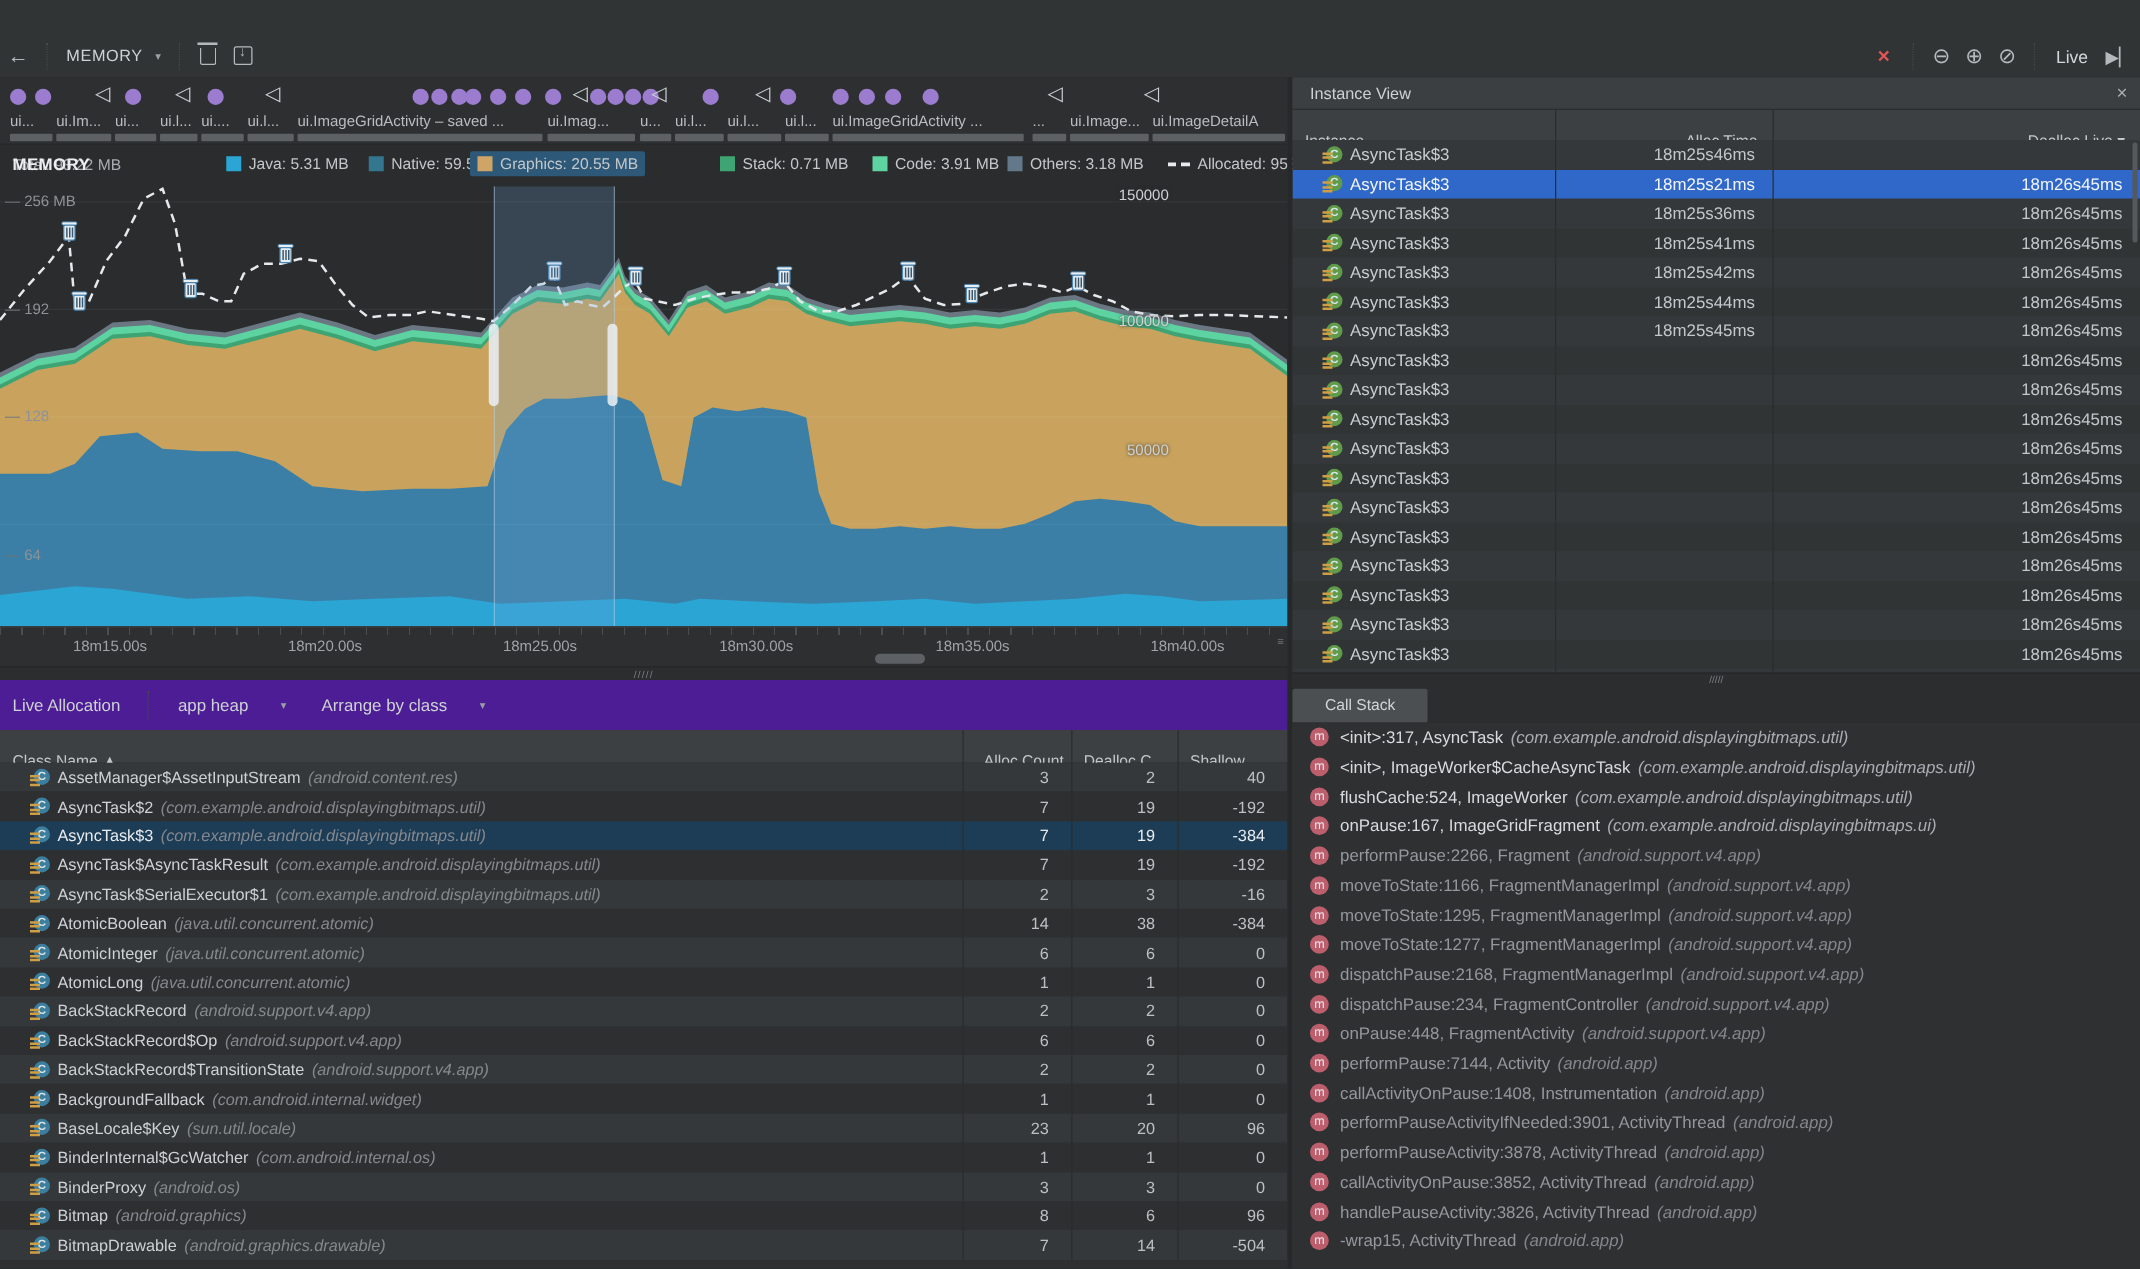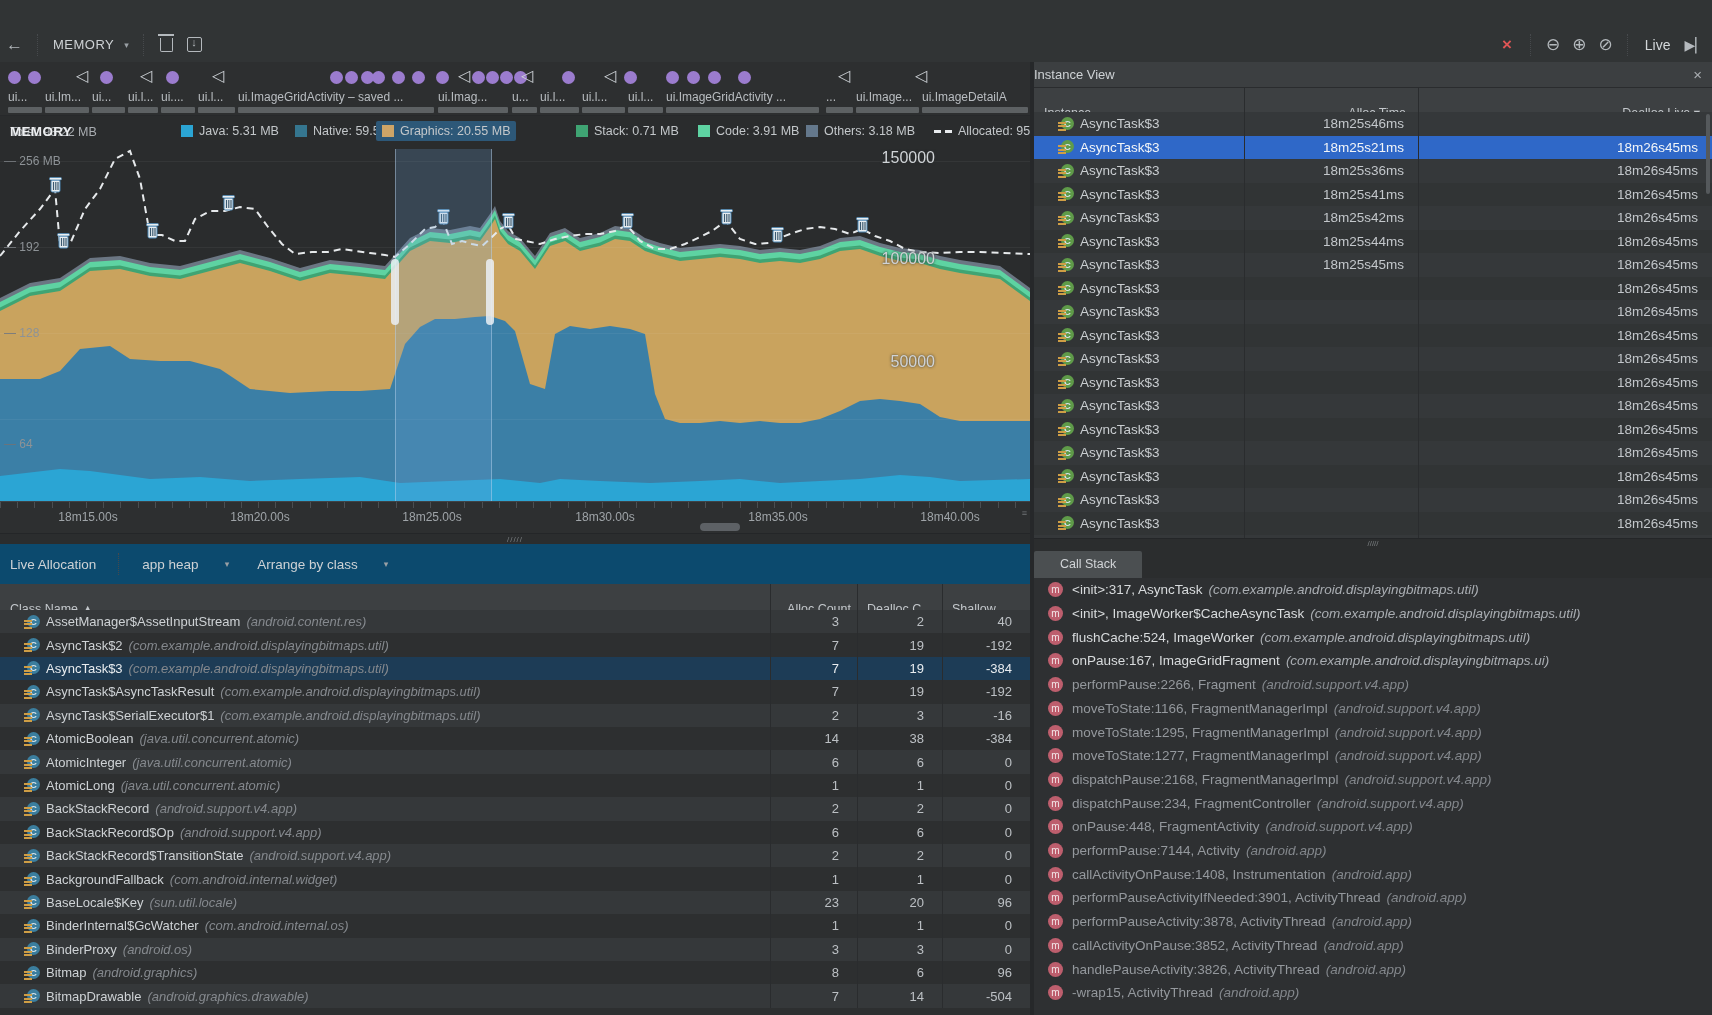--- a/index.html
+++ b/index.html
@@ -44,35 +44,35 @@
   .dash-swatch{width:18px;height:3px;display:inline-block;background:
      repeating-linear-gradient(to right,#e8ebed 0 7px,transparent 7px 11px);}
   .mem-total{position:absolute;left:10px;top:9px;color:#a9adb1;}
   .mem-label{position:absolute;left:10px;top:8px;color:#eceef0;font-size:13.5px;font-weight:bold;letter-spacing:.3px;}
   
   .chart{position:absolute;left:0;top:87px;width:1030px;height:352px;background:#2a2c2d;overflow:hidden;}
   .chart svg{position:absolute;left:0;top:0;}
   .gridline{position:absolute;left:0;width:100%;height:0;border-top:1px solid rgba(255,255,255,.05);}
   .ylab{position:absolute;left:4px;font-size:12px;color:#8d9296;}
   .ylab:before{content:"— ";color:#6e7377;}
-  .yrlab{position:absolute;right:95px;font-size:16px;color:#cfd3d6;text-shadow:0 0 3px #2a2c2d;}
+  .yrlab{position:absolute;right:95px;font-size:12px;color:#cfd3d6;text-shadow:0 0 3px #2a2c2d;}
   .gc-icon{position:absolute;width:17px;height:20px;}
   .sel-overlay{position:absolute;top:0;height:352px;background:rgba(110,165,220,.22);
                border-left:1px solid rgba(190,215,240,.45);border-right:1px solid rgba(190,215,240,.45);}
   .sel-handle{position:absolute;width:8px;height:66px;background:rgba(235,240,244,.85);border-radius:4px;top:110px;}
   
   .xaxis{position:absolute;left:0;top:439px;width:100%;height:32px;background:#2d2f30;border-top:1px solid #3f4245;}
   .xticks{position:absolute;left:0;top:0;width:100%;height:6px;
      background:repeating-linear-gradient(to right,#4a4e51 0 1px,transparent 1px 17.2px);}
   .xlab{position:absolute;top:8px;font-size:12px;color:#9fa4a8;transform:translateX(-50%);white-space:nowrap;}
   .scroll-thumb{position:absolute;top:21px;width:40px;height:8px;border-radius:4px;background:#5d6165;}
   .corner-grip{position:absolute;right:2px;top:6px;font-size:9px;color:#6f7376;letter-spacing:1px;}
   .hsplit{position:absolute;left:0;top:471px;width:100%;height:11px;background:#2b2d2e;border-top:1px solid #242628;border-bottom:1px solid #242628;text-align:center;font-size:8px;color:#7c8083;line-height:11px;letter-spacing:1px;}
   
-  .alloc-bar{position:absolute;left:0;top:482px;width:100%;height:40px;background:#0c4a6e;display:flex;align-items:center;font-size:13.5px;border-bottom:1px solid #2a2c2e;}
+  .alloc-bar{position:absolute;left:0;top:482px;width:100%;height:40px;background:#4c1d95;display:flex;align-items:center;font-size:13.5px;border-bottom:1px solid #2a2c2e;}
   .alloc-bar .lbl{padding:0 14px 0 10px;color:#ced2d5;}
   .dd{display:flex;align-items:center;gap:26px;padding:0 14px;color:#ced2d5;}
   .alloc-head{position:absolute;left:0;top:522px;width:100%;height:26px;background:#3d4042;border-bottom:1px solid #2a2c2e;font-size:12.5px;color:#c3c7cb;}
   .ah-cell{position:absolute;top:0;line-height:26px;white-space:nowrap;overflow:hidden;margin-top:12px;}
   .col-line{position:absolute;top:0;bottom:0;width:1px;background:#2a2c2e;}
   .alloc-rows{position:absolute;left:0;top:548px;width:100%;height:405px;overflow:hidden;font-size:13px;}
   .arow{position:absolute;left:0;width:100%;height:23.4px;display:flex;align-items:center;}
   .arow .cname{color:#ced2d5;white-space:nowrap;}
   .arow .pkg{color:#85898e;font-style:italic;margin-left:6px;white-space:nowrap;}
   .num{position:absolute;text-align:right;color:#bcc0c4;}
@@ -86,21 +86,21 @@
   .cicon .lines{position:absolute;left:0;bottom:0;width:8px;height:10px;}
   .cicon .lines i{position:absolute;left:0;width:8px;height:2px;background:#cf9e45;}
   .cicon .lines i:nth-child(1){top:0}.cicon .lines i:nth-child(2){top:3.5px}.cicon .lines i:nth-child(3){top:7px}
   .micon{width:15px;height:15px;border-radius:50%;background:#bd5e6d;color:#f3e6e8;font-size:10px;
          text-align:center;line-height:15px;flex:0 0 15px;margin:0 9px 0 14px;}
   
   .vsplit{position:absolute;left:1030px;top:62px;width:4px;height:953px;background:#26282a;}
   
   .right-panel{position:absolute;left:1034px;top:62px;width:678px;height:953px;background:#313435;}
   .iv-title{position:absolute;left:0;top:0;width:100%;height:26px;background:#3c3f41;border-bottom:1px solid #2a2c2e;
-            font-size:13px;color:#ced2d5;line-height:26px;padding-left:0;box-sizing:border-box;}
+            font-size:13px;color:#ced2d5;line-height:26px;padding-left:14px;box-sizing:border-box;}
   .iv-close{position:absolute;right:10px;top:0;color:#a9adb1;font-size:15px;line-height:26px;}
   .iv-head{position:absolute;left:0;top:26px;width:100%;height:24px;background:#3d4042;border-bottom:1px solid #2a2c2e;font-size:12.5px;color:#c3c7cb;}
   .iv-rows{position:absolute;left:0;top:50px;width:100%;height:426px;overflow:hidden;font-size:13.5px;}
   .irow{position:absolute;left:0;width:100%;height:23.5px;display:flex;align-items:center;}
   .irow.alt{background:#35383a;}
   .irow.sel{background:#2f68c8;}
   .irow .iname{color:#c9cdd0;white-space:nowrap;}
   .irow.sel .iname,.irow.sel .tcell{color:#f2f5f8;}
   .tcell{position:absolute;text-align:right;color:#c3c7cb;}
   .iv-split{position:absolute;left:0;top:476px;width:100%;height:10px;background:#2b2d2e;border-top:1px solid #242628;border-bottom:1px solid #242628;text-align:center;font-size:8px;color:#7c8083;line-height:10px;}

